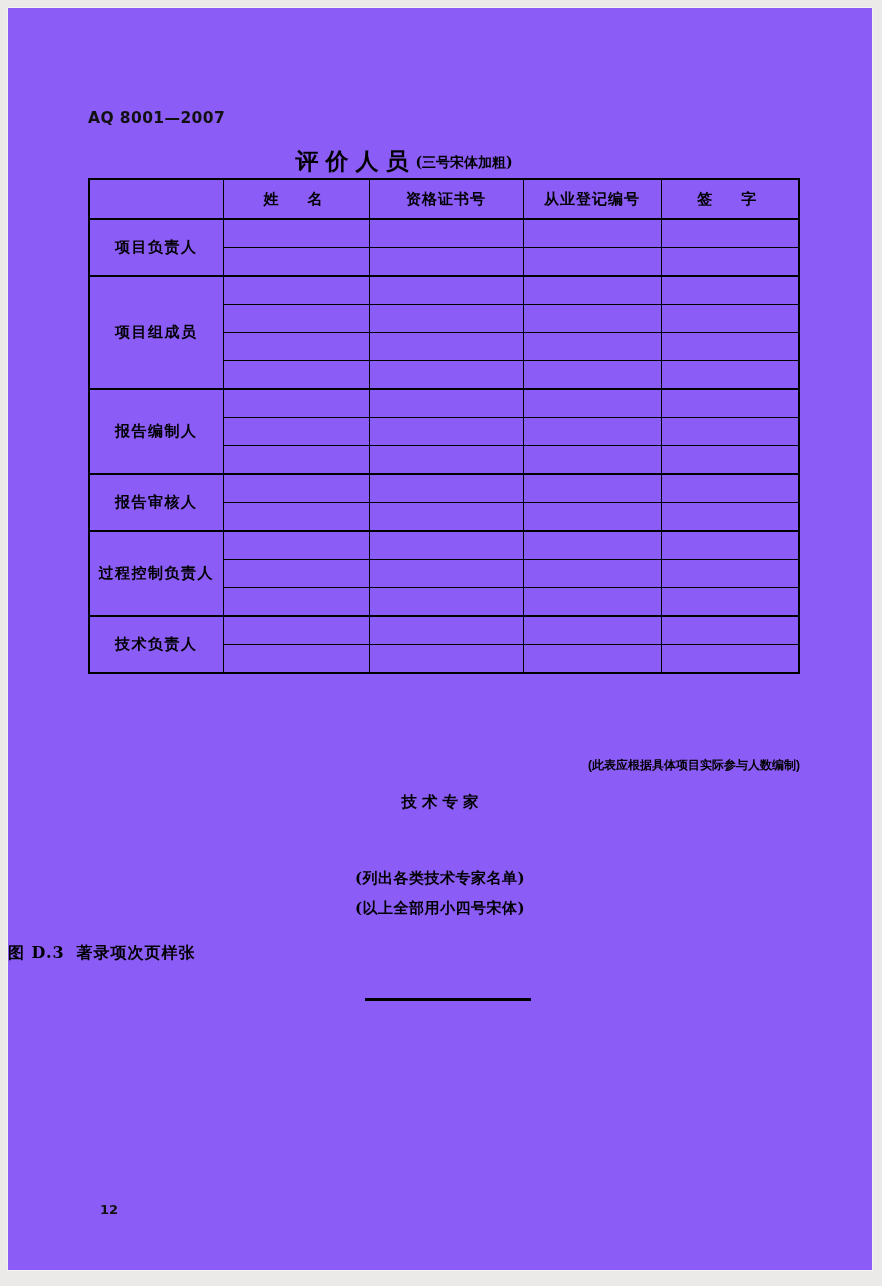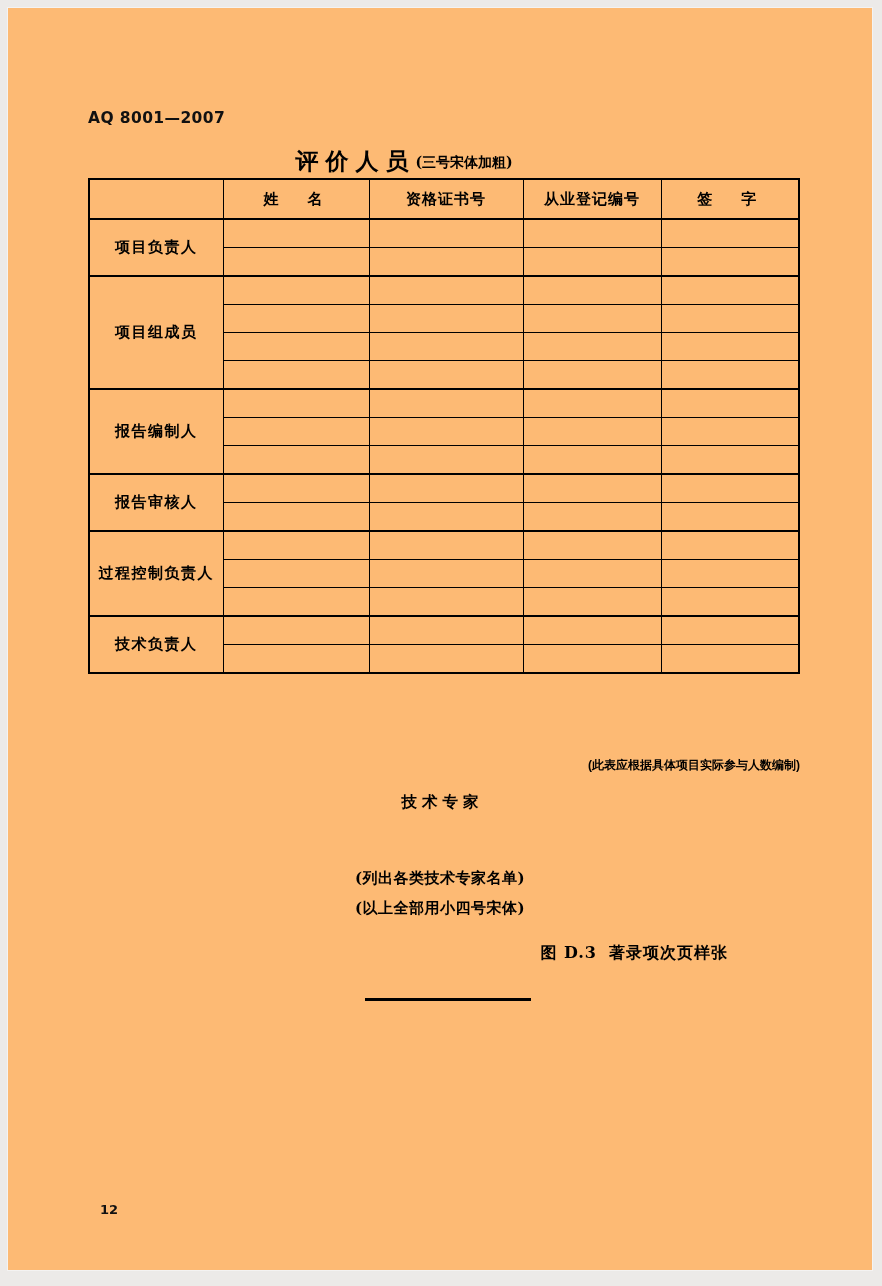--- a/index.html
+++ b/index.html
@@ -13,21 +13,21 @@
     font-family: "DejaVu Sans", "Liberation Sans", sans-serif;
     overflow: hidden;
   }
 
   .page {
     position: absolute;
     left: 8px;
     top: 8px;
     width: 864px;
     height: 1262px;
-    background: #fdba74;
+    background: #8b5cf6;
     box-shadow: 0 0 0 1px #f4f3f2;
   }
 
   
   .running-head {
     position: absolute;
     left: 80px;
     top: 101px;
     font-family: "DejaVu Sans", "Liberation Sans", sans-serif;
     font-weight: bold;
@@ -170,21 +170,21 @@
   }
   .paren-line.l1 { top: 861px; }
   .paren-line.l2 { top: 891px; }
 
   
   .fig-caption {
     position: absolute;
     left: 0;
     top: 935px;
     width: 720px;
-    text-align: right;
+    text-align: left;
     font-family: "DejaVu Serif", "Liberation Serif", serif;
     font-weight: bold;
     font-size: 16px;
     color: #000;
   }
   .fig-caption .cap-num { letter-spacing: 1px; margin-right: 12px; }
   .fig-caption .cap-text { letter-spacing: 1px; }
 
   
   .end-rule {

